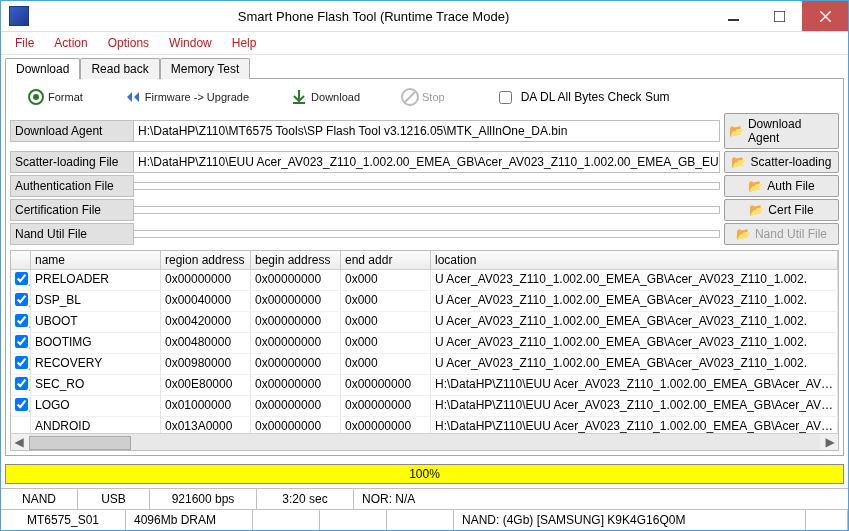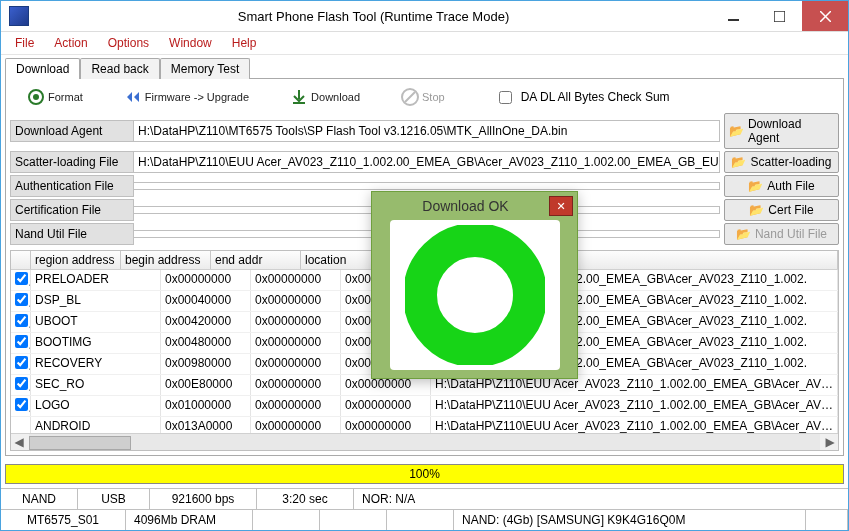--- a/index.html
+++ b/index.html
@@ -180,20 +180,21 @@
         <div class="btn disabled">
             <span class="foldericon" style="color:#c8c8c8">📂</span>
             <span>Nand Util File</span>
           </div>
       </div>
     </div>
 
     <div class="table-wrap">
       <div class="thead">
         <div class="th c0"></div>
+        <div class="th c1">name</div>
         <div class="th c2">region address</div>
         <div class="th c3">begin address</div>
         <div class="th c4">end addr</div>
         <div class="th c5">location</div>
       </div>
       <div class="tbody" id="tbody">
           <div class="trow">
             <div class="td c0"><input type="checkbox" checked="" style=""></div>
             <div class="td c1">PRELOADER</div>
             <div class="td c2">0x00000000</div>
@@ -284,25 +285,14 @@
   <div class="statusbar2">
     <div class="cell" style="width:108px;text-align:center">MT6575_S01</div>
     <div class="cell" style="width:110px">4096Mb DRAM</div>
     <div class="cell sm" style="width:50px"></div>
     <div class="cell sm" style="width:50px"></div>
     <div class="cell sm" style="width:50px"></div>
     <div class="cell flex">NAND:  (4Gb)  [SAMSUNG] K9K4G16Q0M</div>
     <div class="cell" style="width:25px"></div>
   </div>
 
-  <div class="popup">
-    <div class="ptitle">
-      <div class="t">Download OK</div>
-      <div class="x">✕</div>
-    </div>
-    <div class="ring">
-      <svg width="140" height="140">
-          <circle cx="70" cy="70" r="55" fill="none" stroke="#17d417" stroke-width="34"></circle>
-        </svg>
-    </div>
-  </div>
 
 </div>
 
 </body></html>

